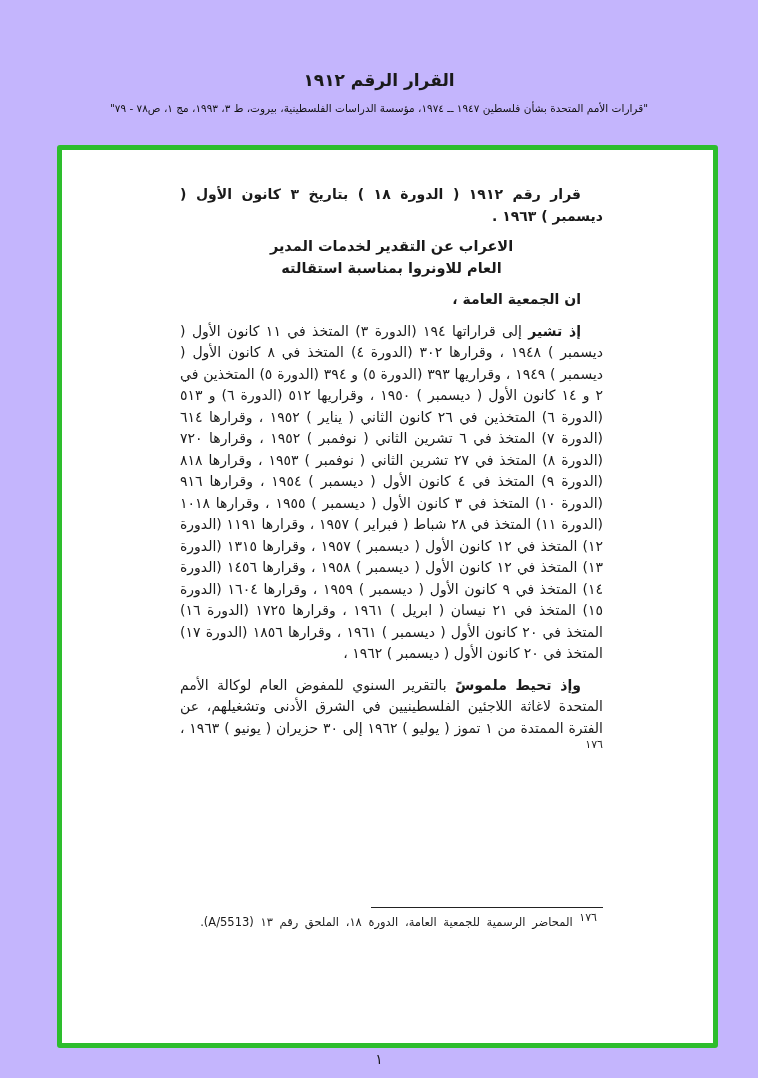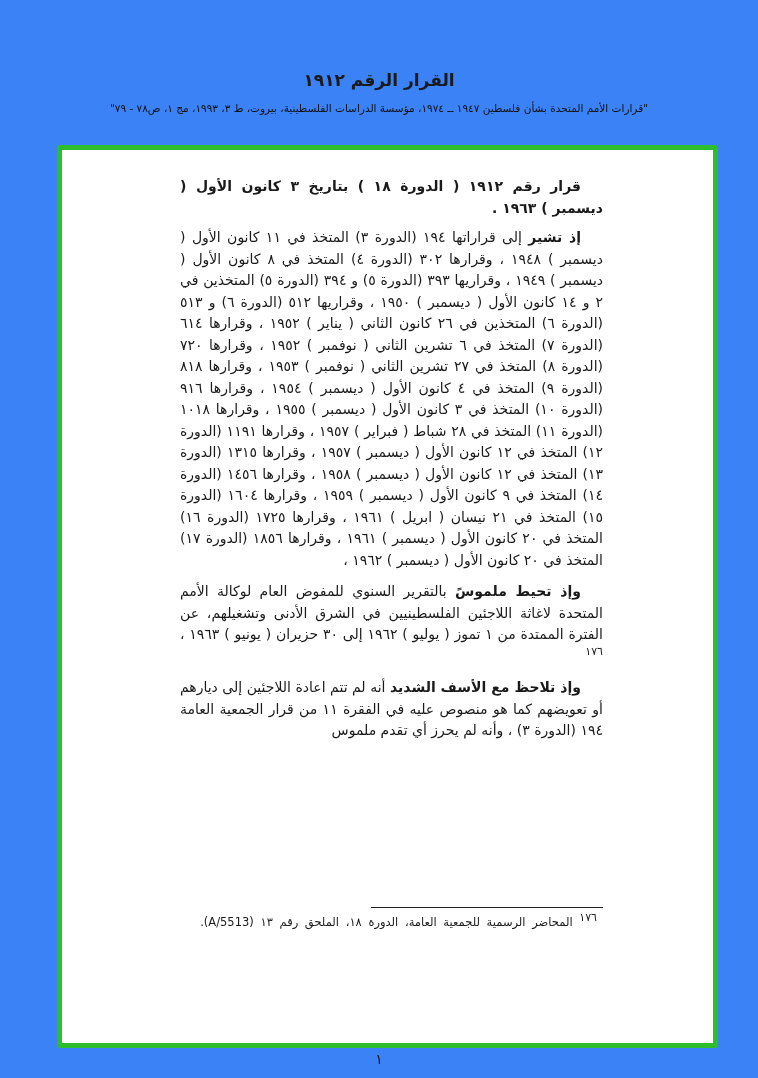--- a/index.html
+++ b/index.html
@@ -4,21 +4,21 @@
 <style>
   html, body { margin: 0; padding: 0; }
   body {
     width: 758px; height: 1078px;
     background: #ffffff;
     font-family: "DejaVu Sans", sans-serif;
     color: #1a1a1a;
     position: relative;
     overflow: hidden;
   }
-  .page { position: absolute; inset: 0; background: #3b82f6; }
+  .page { position: absolute; inset: 0; background: #c4b5fd; }
 
   .doc-title {
     position: absolute; top: 70px; left: 0; width: 100%;
     text-align: center; font-size: 17px; font-weight: bold;
     direction: rtl; margin: 0;
   }
   .citation {
     position: absolute; top: 102px; left: 0; width: 100%;
     text-align: center; font-size: 10.5px; direction: rtl;
     color: #111; white-space: nowrap;
@@ -29,21 +29,21 @@
     width: 651px; height: 893px;
     border: 5px solid #2dbd2d; border-radius: 3px;
     background: #ffffff;
   }
 
   .content {
     position: absolute; top: 26px; right: 110px; width: 423px;
     direction: rtl; text-align: justify;
     font-size: 14px; line-height: 21.5px;
   }
-  .intro { font-weight: bold; text-indent: 22px; margin: 0 0 8px 0; }
+  .intro { font-weight: bold; text-indent: 22px; margin: 8px 0 8px 0; }
   .heading {
     text-align: center; font-weight: bold; font-size: 14.5px;
     line-height: 22px; margin: 8px 0 10px 0;
   }
   .salutation { font-weight: bold; text-indent: 22px; margin: 0 0 10px 0; text-align: right; }
   .para { text-indent: 22px; margin: 0 0 10px 0; }
   .lead { font-weight: bold; }
   sup { font-size: 11px; line-height: 0; }
 
   .footnote-rule {
@@ -69,27 +69,31 @@
   <h1 class="doc-title">القرار الرقم ١٩١٢</h1>
 
   <div class="citation">"قرارات الأمم المتحدة بشأن فلسطين ١٩٤٧ ــ ١٩٧٤، مؤسسة الدراسات الفلسطينية، بيروت، ط ٣، ١٩٩٣، مج ١، ص٧٨ - ٧٩"</div>
 
   <div class="frame" style="border-color: rgb(45, 189, 45);">
 
     <div class="content">
 
       <p class="intro">قرار رقم ١٩١٢ ( الدورة ١٨ ) بتاريخ ٣ كانون الأول ( ديسمبر ) ١٩٦٣ .</p>
 
+      <div class="heading">
+        <div>الاعراب عن التقدير لخدمات المدير</div>
+        <div>العام للاونروا بمناسبة استقالته</div>
+      </div>
 
+      <p class="salutation">ان الجمعية العامة ،</p>
 
       <p class="para"><span class="lead">إذ تشير</span><span> إلى قراراتها ١٩٤ (الدورة ٣) المتخذ في ١١ كانون الأول ( ديسمبر ) ١٩٤٨ ، وقرارها ٣٠٢ (الدورة ٤) المتخذ في ٨ كانون الأول ( ديسمبر ) ١٩٤٩ ، وقراريها ٣٩٣ (الدورة ٥) و ٣٩٤ (الدورة ٥) المتخذين في ٢ و ١٤ كانون الأول ( ديسمبر ) ١٩٥٠ ، وقراريها ٥١٢ (الدورة ٦) و ٥١٣ (الدورة ٦) المتخذين في ٢٦ كانون الثاني ( يناير ) ١٩٥٢ ، وقرارها ٦١٤ (الدورة ٧) المتخذ في ٦ تشرين الثاني ( نوفمبر ) ١٩٥٢ ، وقرارها ٧٢٠ (الدورة ٨) المتخذ في ٢٧ تشرين الثاني ( نوفمبر ) ١٩٥٣ ، وقرارها ٨١٨ (الدورة ٩) المتخذ في ٤ كانون الأول ( ديسمبر ) ١٩٥٤ ، وقرارها ٩١٦ (الدورة ١٠) المتخذ في ٣ كانون الأول ( ديسمبر ) ١٩٥٥ ، وقرارها ١٠١٨ (الدورة ١١) المتخذ في ٢٨ شباط ( فبراير ) ١٩٥٧ ، وقرارها ١١٩١ (الدورة ١٢) المتخذ في ١٢ كانون الأول ( ديسمبر ) ١٩٥٧ ، وقرارها ١٣١٥ (الدورة ١٣) المتخذ في ١٢ كانون الأول ( ديسمبر ) ١٩٥٨ ، وقرارها ١٤٥٦ (الدورة ١٤) المتخذ في ٩ كانون الأول ( ديسمبر ) ١٩٥٩ ، وقرارها ١٦٠٤ (الدورة ١٥) المتخذ في ٢١ نيسان ( ابريل ) ١٩٦١ ، وقرارها ١٧٢٥ (الدورة ١٦) المتخذ في ٢٠ كانون الأول ( ديسمبر ) ١٩٦١ ، وقرارها ١٨٥٦ (الدورة ١٧) المتخذ في ٢٠ كانون الأول ( ديسمبر ) ١٩٦٢ ،</span></p>
 
       <p class="para"><span class="lead">وإذ تحيط ملموسً</span><span> بالتقرير السنوي للمفوض العام لوكالة الأمم المتحدة لاغاثة اللاجئين الفلسطينيين في الشرق الأدنى وتشغيلهم، عن الفترة الممتدة من ١ تموز ( يوليو ) ١٩٦٢ إلى ٣٠ حزيران ( يونيو ) ١٩٦٣ ، </span><sup>١٧٦</sup></p>
 
-      <p class="para"><span class="lead">وإذ تلاحظ مع الأسف الشديد</span><span> أنه لم تتم اعادة اللاجئين إلى ديارهم أو تعويضهم كما هو منصوص عليه في الفقرة ١١ من قرار الجمعية العامة ١٩٤ (الدورة ٣) ، وأنه لم يحرز أي تقدم ملموس</span></p>
 
     </div>
 
     <div class="footnote-rule"></div>
 
     <div class="footnote"><sup>١٧٦</sup><span> المحاضر الرسمية للجمعية العامة، الدورة ١٨، الملحق رقم ١٣ (A/5513).</span></div>
 
   </div>
 
   <div class="page-number">١</div>

